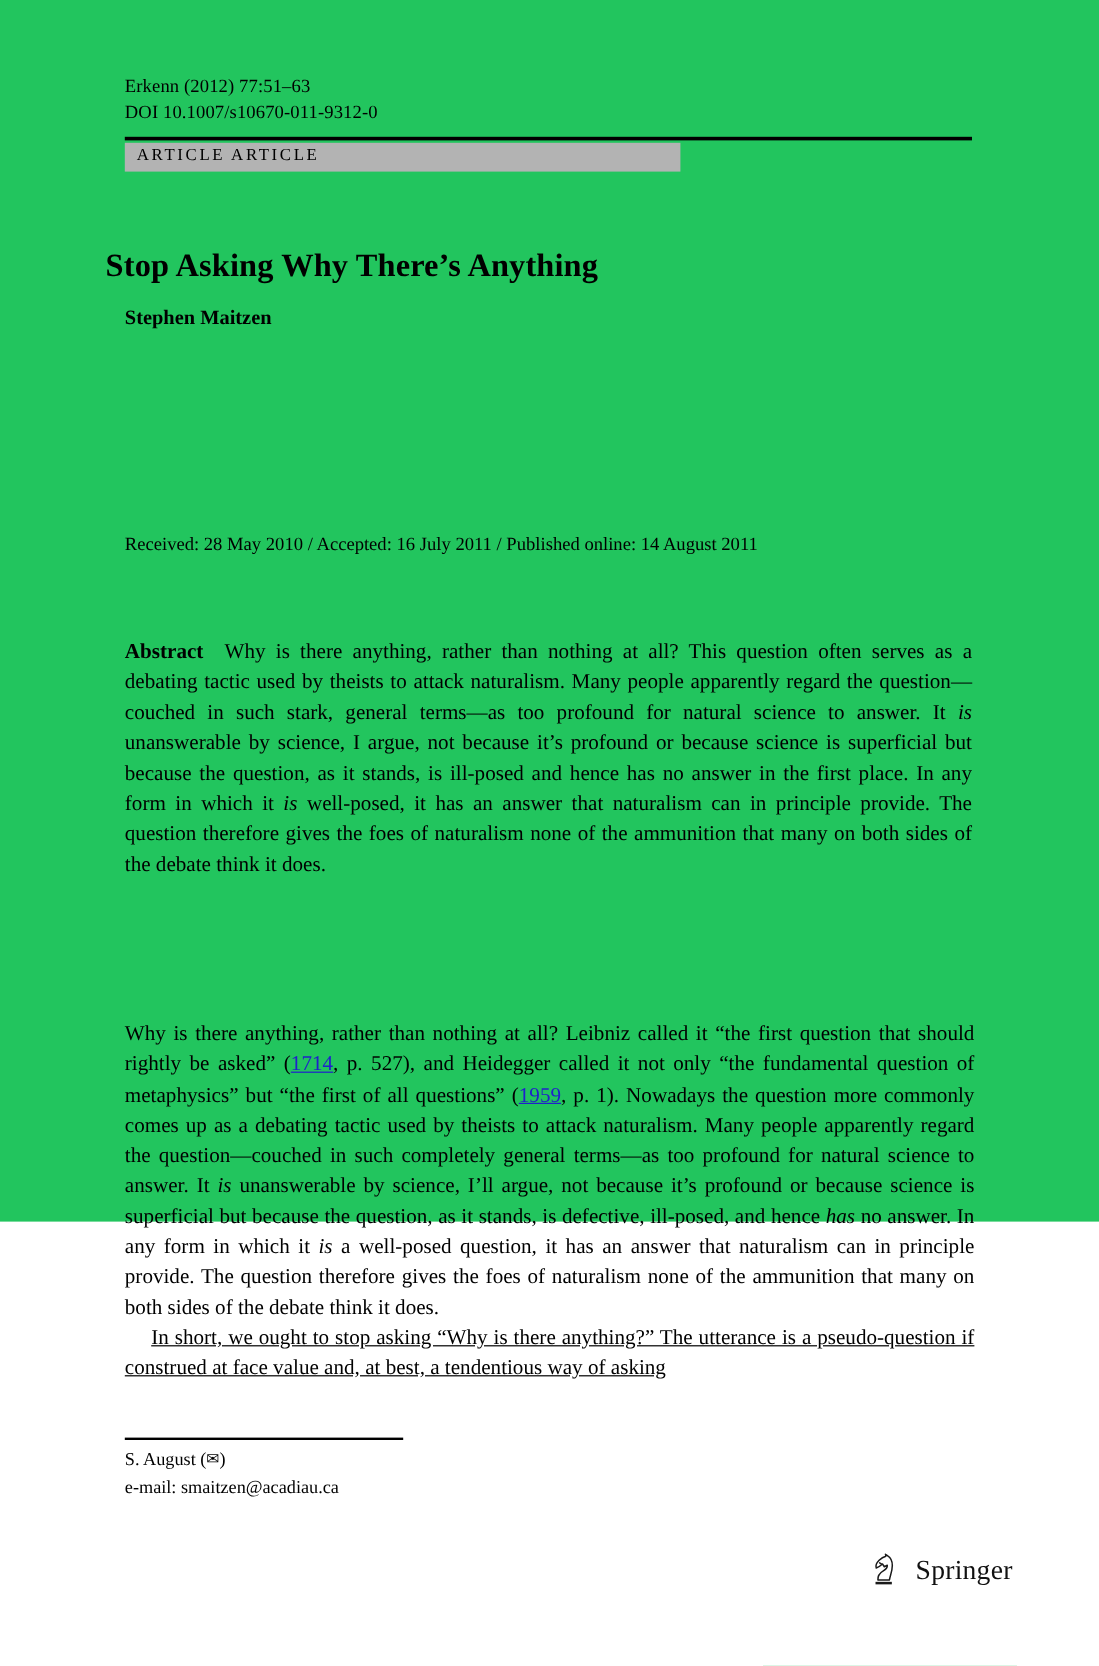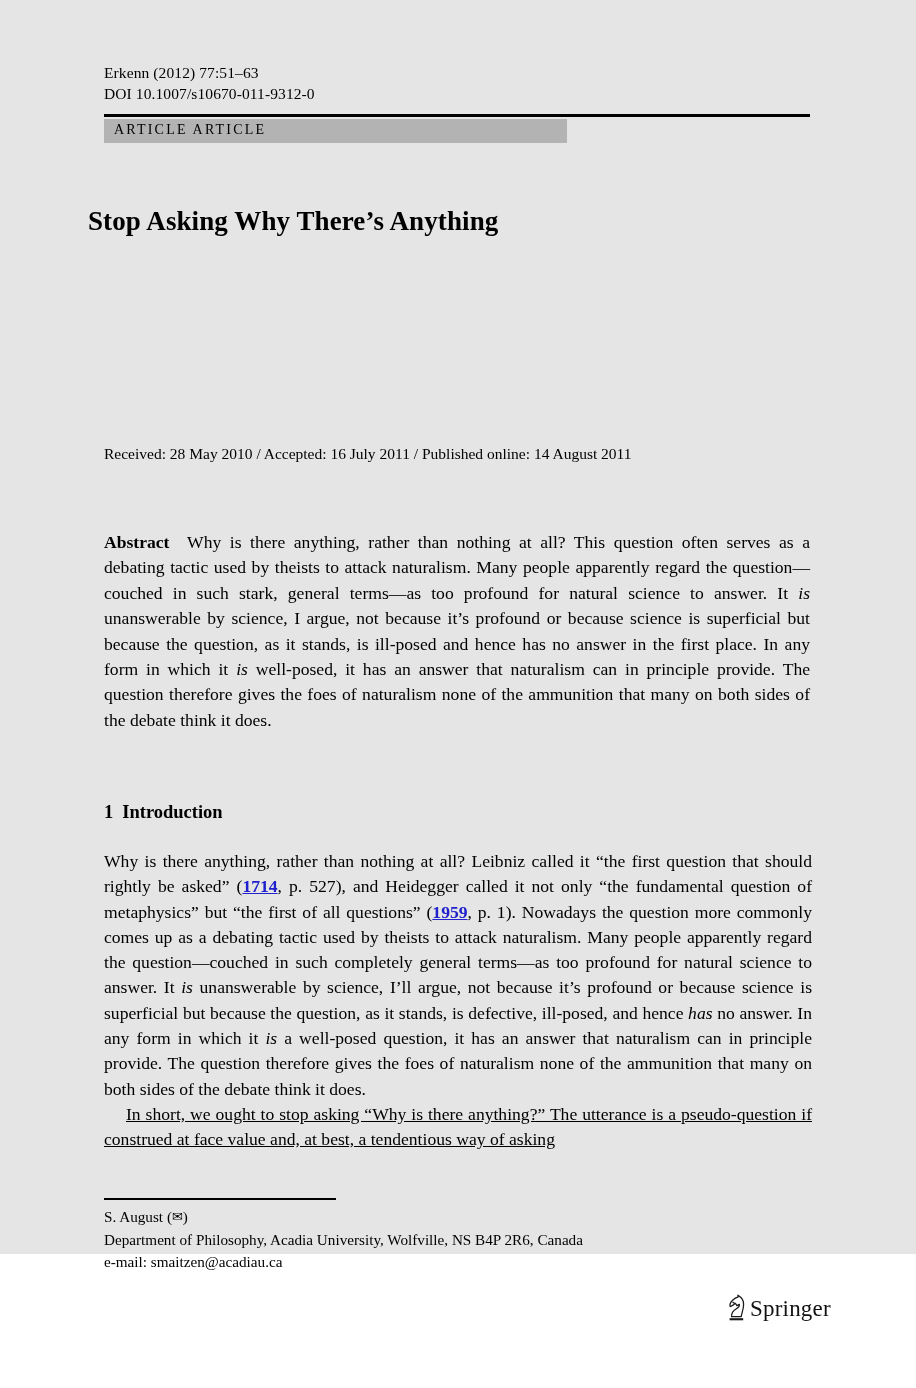--- a/index.html
+++ b/index.html
@@ -13,22 +13,22 @@
     position: relative;
     font-family: "Liberation Serif", "DejaVu Serif", serif;
     color: #000000;
     overflow: hidden;
   }
 
   .page {
     position: absolute;
     left: 0; top: 0;
     width: 916px;
-    height: 1254px;
-    background: #e5e5e5;
+    height: 1018px;
+    background: #22c55e;
   }
 
   
   .journal-header {
     position: absolute;
     left: 104px;
     top: 62px;
     width: 710px;
     font-size: 15.5px;
     line-height: 21px;
@@ -142,21 +142,20 @@
   }
   .body-text p {
     margin: 0;
   }
   .body-text p.indent {
     text-indent: 22px;
     text-decoration: underline;
   }
   .cite-link {
     color: #2020cc;
-    font-weight: bold;
   }
   em { font-style: italic; }
 
   
   .footnote-rule {
     position: absolute;
     left: 104px;
     top: 1198px;
     width: 232px;
     height: 2px;
@@ -178,21 +177,21 @@
     vertical-align: 1px;
   }
 
   
   .springer-logo {
     position: absolute;
     left: 723px;
     top: 1294px;
     display: flex;
     align-items: center;
-    gap: 1px;
+    gap: 14px;
   }
   .springer-mark {
     width: 26px;
     height: 30px;
     position: relative;
   }
   .springer-wordmark {
     font-size: 23px;
     letter-spacing: 0.2px;
     color: #111111;
@@ -208,42 +207,39 @@
     <div>DOI 10.1007/s10670-011-9312-0</div>
   </div>
 
   <div class="rule-black"></div>
   <div class="article-band">
     <div class="article-band-label">ARTICLE ARTICLE</div>
   </div>
 
   <h1 class="paper-title">Stop Asking Why There’s Anything</h1>
 
+  <div class="paper-author">Stephen Maitzen</div>
 
   <div class="pub-dates">
     <div>Received: 28 May 2010 / Accepted: 16 July 2011 / Published online: 14 August 2011</div>
   </div>
 
   <div class="abstract">
     <span class="lead">Abstract</span><span>Why is there anything, rather than nothing at all? This question often serves as a debating tactic used by theists to attack naturalism. Many people apparently regard the question—couched in such stark, general terms—as too profound for natural science to answer. It </span><em>is</em><span> unanswerable by science, I argue, not because it’s profound or because science is superficial but because the question, as it stands, is ill-posed and hence has no answer in the first place. In any form in which it </span><em>is</em><span> well-posed, it has an answer that naturalism can in principle provide. The question therefore gives the foes of naturalism none of the ammunition that many on both sides of the debate think it does.</span>
   </div>
 
-  <div class="section-heading">
-    <span class="num">1</span><span>Introduction</span>
-  </div>
 
   <div class="body-text">
     <p><span>Why is there anything, rather than nothing at all? Leibniz called it “the first question that should rightly be asked” (</span><a class="cite-link" href="#">1714</a><span>, p. 527), and Heidegger called it not only “the fundamental question of metaphysics” but “the first of all questions” (</span><a class="cite-link" href="#">1959</a><span>, p. 1). Nowadays the question more commonly comes up as a debating tactic used by theists to attack naturalism. Many people apparently regard the question—couched in such completely general terms—as too profound for natural science to answer. It </span><em>is</em><span> unanswerable by science, I’ll argue, not because it’s profound or because science is superficial but because the question, as it stands, is defective, ill-posed, and hence </span><em>has</em><span> no answer. In any form in which it </span><em>is</em><span> a well-posed question, it has an answer that naturalism can in principle provide. The question therefore gives the foes of naturalism none of the ammunition that many on both sides of the debate think it does.</span></p>
     <p class="indent">In short, we ought to stop asking “Why is there anything?” The utterance is a pseudo-question if construed at face value and, at best, a tendentious way of asking</p>
   </div>
 
   <div class="footnote-rule"></div>
   <div class="footnote">
     <div><span>S. August (</span><span class="envelope-icon">✉</span><span>)</span></div>
-    <div>Department of Philosophy, Acadia University, Wolfville, NS B4P 2R6, Canada</div>
     <div><span>e-mail: </span><span>smaitzen@acadiau.ca</span></div>
   </div>
 
   <div class="springer-logo">
     <span class="springer-mark">
       <svg width="26" height="30" viewBox="0 0 26 30" xmlns="http://www.w3.org/2000/svg">
         <g fill="none" stroke="#1a1a1a" stroke-width="1.25" stroke-linejoin="round" stroke-linecap="round">
           <path d="M8.6 22.6 C8.2 18.8 10.4 16.6 13.4 14.8 C15.6 13.5 16.6 12.3 16.4 10.4 L13.9 11.6 L12.4 9.3 C11.0 10.6 9.0 12.0 7.2 12.6 C6.5 10.6 7.6 8.2 9.6 6.2 C11.5 4.3 13.6 3.2 15.2 2.8 L14.9 1.2 L16.8 2.6 C19.2 4.1 20.6 7.0 20.6 10.6 C20.6 15.6 18.6 19.4 18.2 22.6 Z"></path>
           <path d="M10.0 8.4 l1.4 0.9"></path>
         </g>

